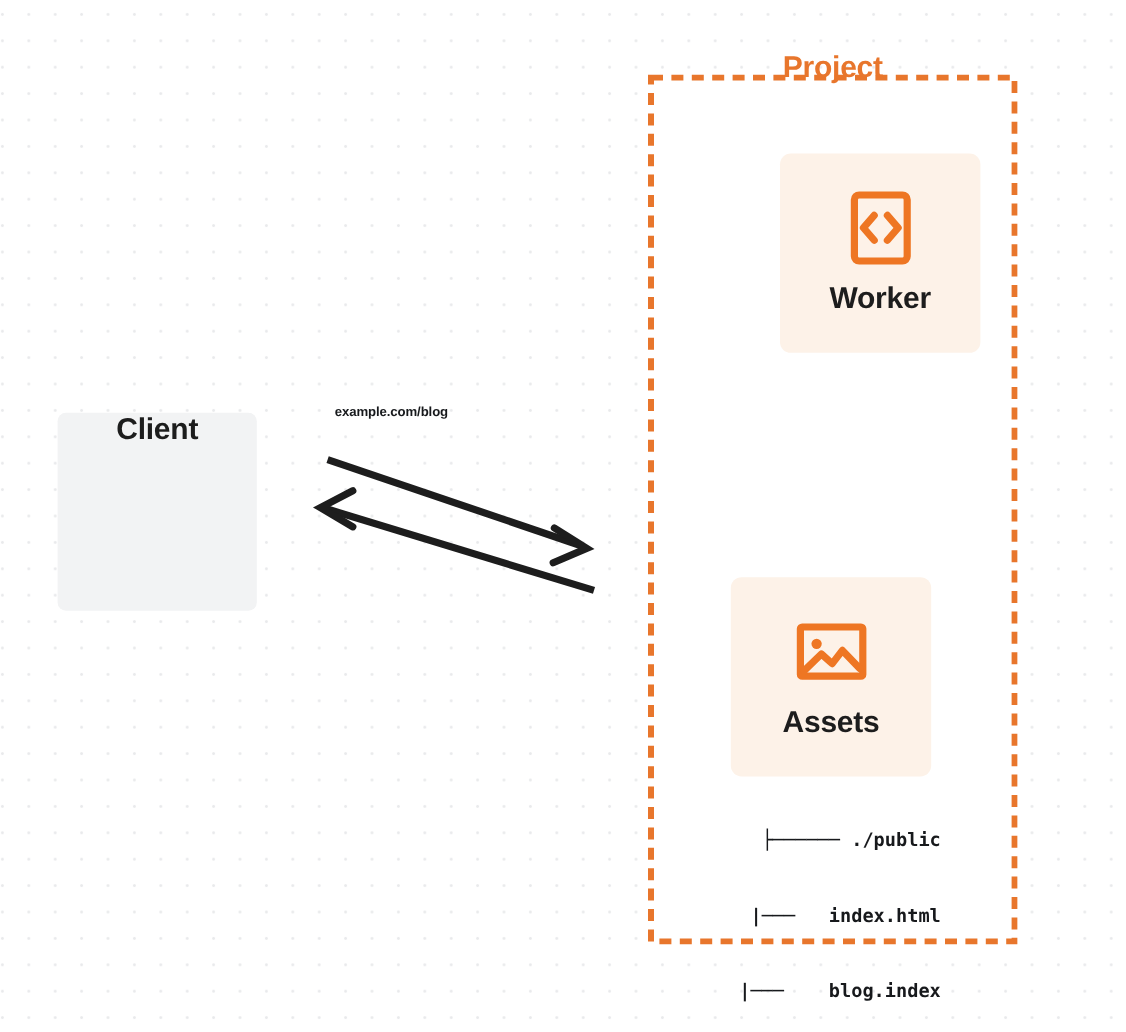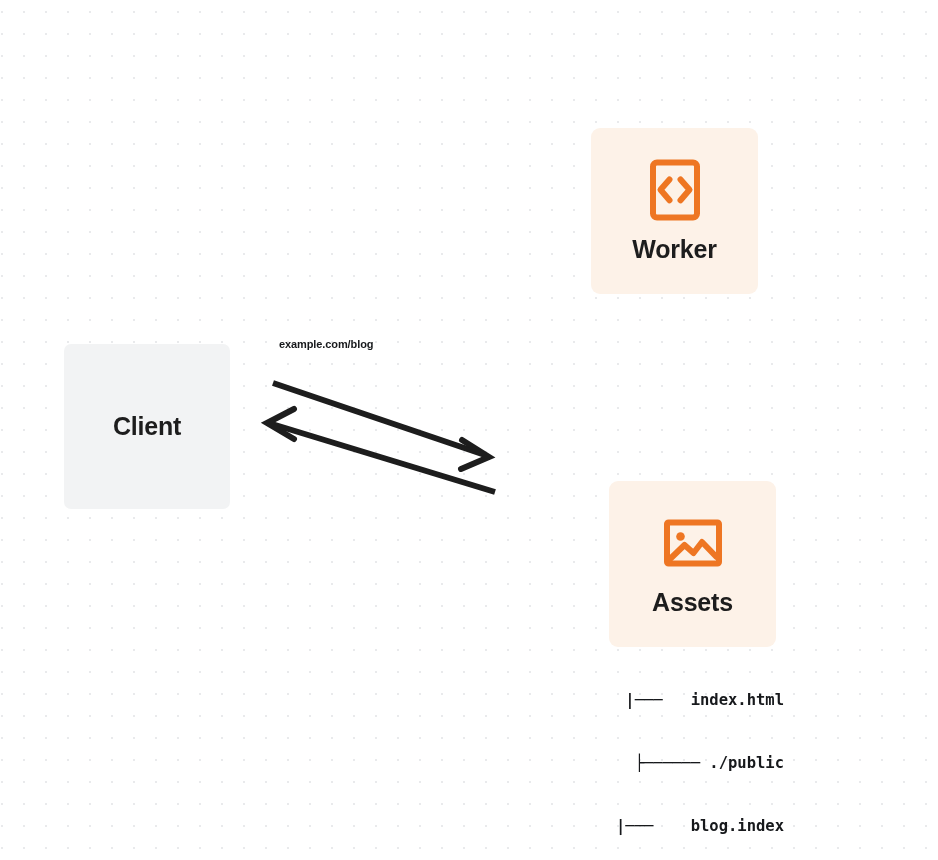--- a/index.html
+++ b/index.html
@@ -20,28 +20,28 @@
     height: 860px;
     background-color: #ffffff;
     background-image: radial-gradient(circle, #e9eaec 1.1px, transparent 1.2px);
     background-size: 22px 22px;
     background-position: 13px 1px;
   }
 
   
   .client-node {
     position: absolute;
-    left: 64px;
+    left: 48px;
     top: 344px;
     width: 166px;
     height: 165px;
     background-color: #f2f3f4;
     border-radius: 7px;
     display: flex;
-    align-items: center;
+    align-items: flex-start;
     justify-content: center;
   }
   .client-label {
     font-size: 25px;
     font-weight: 700;
     color: #1d1d1d;
     letter-spacing: -0.2px;
   }
 
   
@@ -77,21 +77,21 @@
     position: absolute;
     width: 167px;
     height: 166px;
     background-color: #fdf2e8;
     border-radius: 9px;
     display: flex;
     flex-direction: column;
     align-items: center;
     justify-content: center;
   }
-  .service-node.worker { left: 591px; top: 128px; }
+  .service-node.worker { left: 650px; top: 128px; }
   .service-node.assets { left: 609px; top: 481px; }
 
   .service-icon {
     width: 62px;
     height: 62px;
     display: block;
     margin-bottom: 14px;
   }
   .service-label {
     font-size: 25px;
@@ -140,42 +140,48 @@
 </style>
 </head>
 <body>
 
 <div id="diagram">
 
   <div class="client-node">
     <span class="client-label">Client</span>
   </div>
 
+  <div class="project-container">
+    <svg class="project-border" viewBox="0 0 308 725" preserveAspectRatio="none">
+      <rect x="2.5" y="2.5" width="303" height="720" fill="none" stroke="#e8762c" stroke-width="5" stroke-dasharray="10 7" stroke-linecap="butt"></rect>
+    </svg>
+    <div class="project-title">Project</div>
+  </div>
 
   <div class="service-node worker">
     <svg class="service-icon" viewBox="0 0 62 62">
       <rect x="9" y="3.5" width="44" height="55" rx="4" ry="4" fill="none" stroke="#ee7623" stroke-width="6"></rect>
       <path d="M25.5 20.5 L16.5 30.8 L25.5 41.2" fill="none" stroke="#ee7623" stroke-width="6" stroke-linecap="round" stroke-linejoin="round"></path>
       <path d="M36.5 20.5 L45.5 30.8 L36.5 41.2" fill="none" stroke="#ee7623" stroke-width="6" stroke-linecap="round" stroke-linejoin="round"></path>
     </svg>
     <span class="service-label">Worker</span>
   </div>
 
   <div class="service-node assets">
     <svg class="service-icon" viewBox="0 0 62 62">
       <rect x="5" y="10.5" width="52" height="41" rx="1.5" ry="1.5" fill="none" stroke="#ee7623" stroke-width="6"></rect>
       <circle cx="18.5" cy="24.5" r="4.3" fill="#ee7623"></circle>
       <path d="M8 47 L22.5 33 L31.5 41 L40 30 L54.5 45" fill="none" stroke="#ee7623" stroke-width="6" stroke-linecap="round" stroke-linejoin="round"></path>
     </svg>
     <span class="service-label">Assets</span>
   </div>
 
   <div class="file-tree">
+    <div>├────── ./public</div>
     <div>|───   index.html</div>
-    <div>├────── ./public</div>
     <div>|───    blog.index</div>
     
   </div>
 
   <svg class="arrow-layer" viewBox="0 0 938 860">
 
     <g>
       <line x1="273" y1="383" x2="485" y2="455" stroke="#1d1d1d" stroke-width="6" stroke-linecap="butt"></line>
       <path d="M462 440 L489 457 L461 469" fill="none" stroke="#1d1d1d" stroke-width="6" stroke-linecap="round" stroke-linejoin="miter"></path>
     </g>

